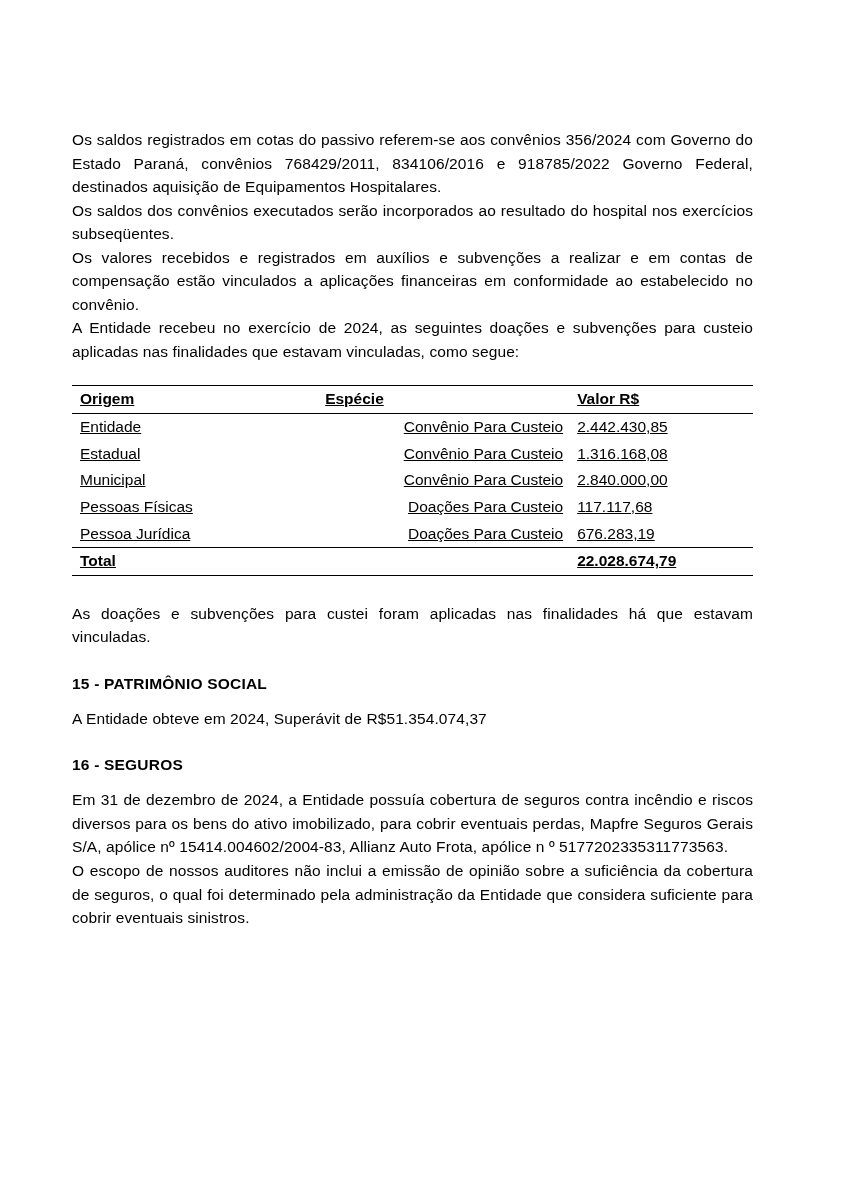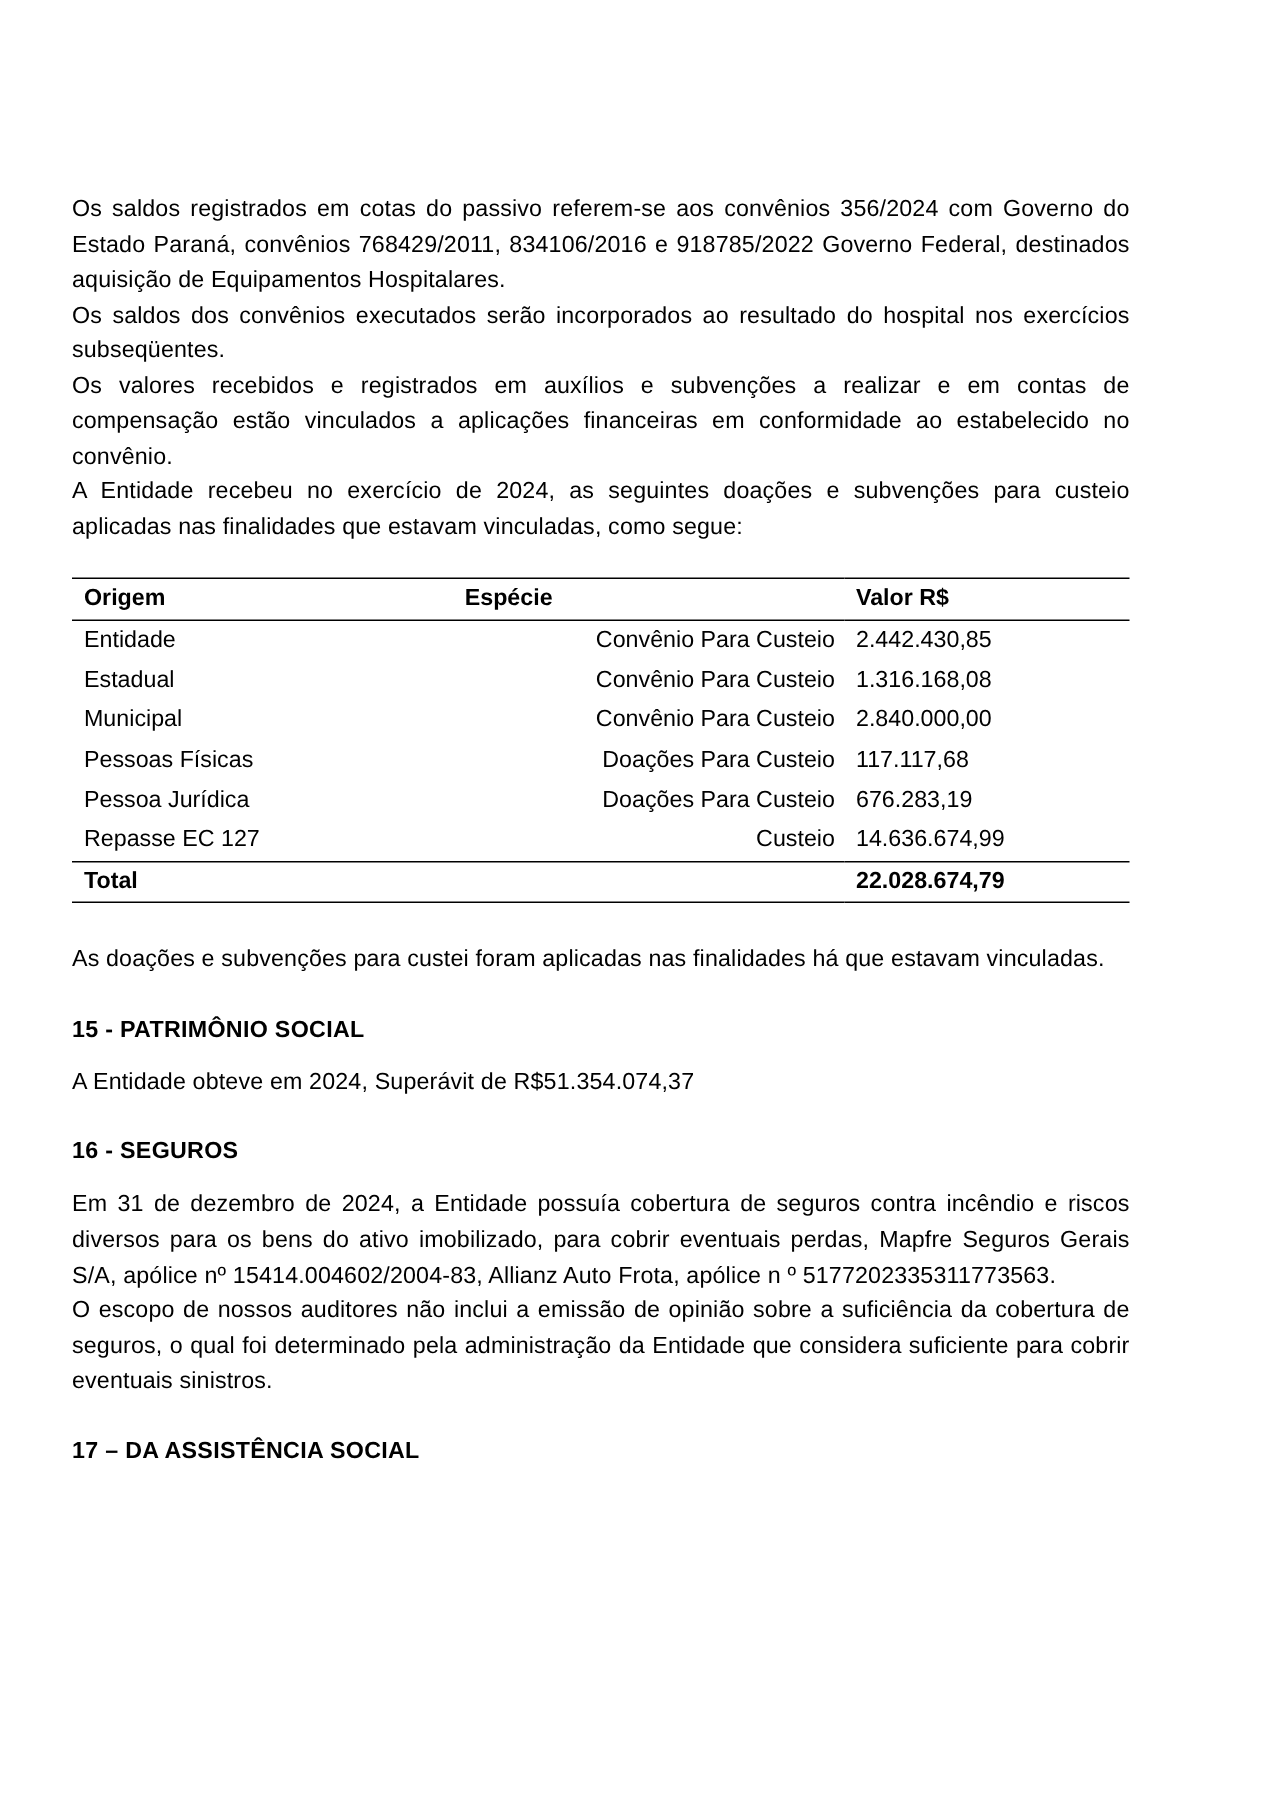--- a/index.html
+++ b/index.html
@@ -12,21 +12,21 @@
     height: 1200px;
     font-family: "Liberation Sans", sans-serif;
     color: #000000;
     overflow: hidden;
   }
   .page {
     position: relative;
     width: 801px;
     height: 1200px;
     box-sizing: border-box;
-    padding: 128px 48px 0 48px;
+    padding: 128px 48px 0 72px;
   }
   p.para {
     margin: 0;
     font-size: 15.5px;
     line-height: 1.52;
     text-align: justify;
     text-justify: inter-word;
     letter-spacing: 0.1px;
   }
   p.para.nogap { margin-top: 0; }
@@ -47,20 +47,21 @@
     border-collapse: collapse;
     font-size: 15.5px;
     margin-top: 22px;
     margin-bottom: 4px;
   }
   table.finance th,
   table.finance td {
     padding: 3px 6px 3px 8px;
     line-height: 1.33;
     vertical-align: middle;
+    text-decoration: underline;
   }
   table.finance thead th {
     font-weight: bold;
     border-top: 1.6px solid #000;
     border-bottom: 1.4px solid #000;
   }
   table.finance tbody td {
     font-weight: normal;
   }
   table.finance tfoot td {
@@ -112,25 +113,20 @@
       <tr>
         <td class="col-origem">Pessoas Físicas</td>
         <td class="col-especie">Doações Para Custeio</td>
         <td class="col-valor">117.117,68</td>
       </tr>
       <tr>
         <td class="col-origem">Pessoa Jurídica</td>
         <td class="col-especie">Doações Para Custeio</td>
         <td class="col-valor">676.283,19</td>
       </tr>
-      <tr>
-        <td class="col-origem">Repasse EC 127</td>
-        <td class="col-especie">Custeio</td>
-        <td class="col-valor">14.636.674,99</td>
-      </tr>
     </tbody>
     <tfoot>
       <tr>
         <td class="col-origem">Total</td>
         <td class="col-especie"></td>
         <td class="col-valor">22.028.674,79</td>
       </tr>
     </tfoot>
   </table>
 
@@ -142,15 +138,14 @@
   <div class="spacer-sm"></div>
   <p class="para nogap">A Entidade obteve em 2024, Superávit de R$51.354.074,37</p>
 
   <div class="spacer-lg"></div>
   <h2 class="heading">16 - SEGUROS</h2>
   <div class="spacer-sm"></div>
   <p class="para">Em 31 de dezembro de 2024, a Entidade possuía cobertura de seguros contra incêndio e riscos diversos para os bens do ativo imobilizado, para cobrir eventuais perdas, Mapfre Seguros Gerais S/A, apólice nº 15414.004602/2004-83, Allianz Auto Frota, apólice n º 5177202335311773563.</p>
   <p class="para nogap">O escopo de nossos auditores não inclui a emissão de opinião sobre a suficiência da cobertura de seguros, o qual foi determinado pela administração da Entidade que considera suficiente para cobrir eventuais sinistros.</p>
 
   <div class="spacer-lg"></div>
-  <h2 class="heading">17 – DA ASSISTÊNCIA SOCIAL</h2>
 
 </div>
 
 </body></html>

